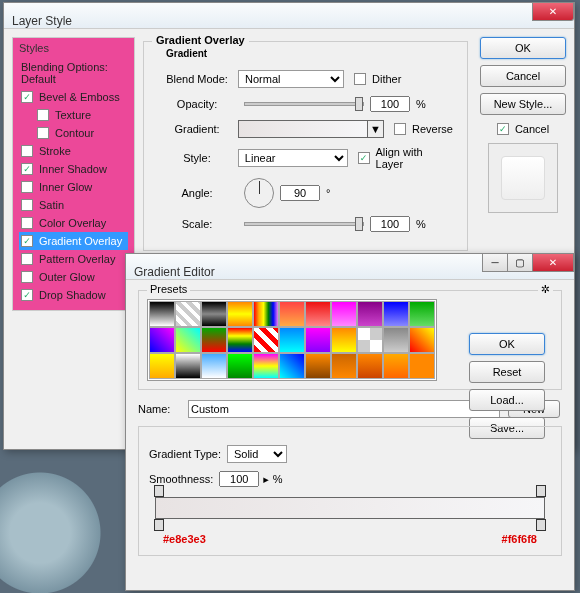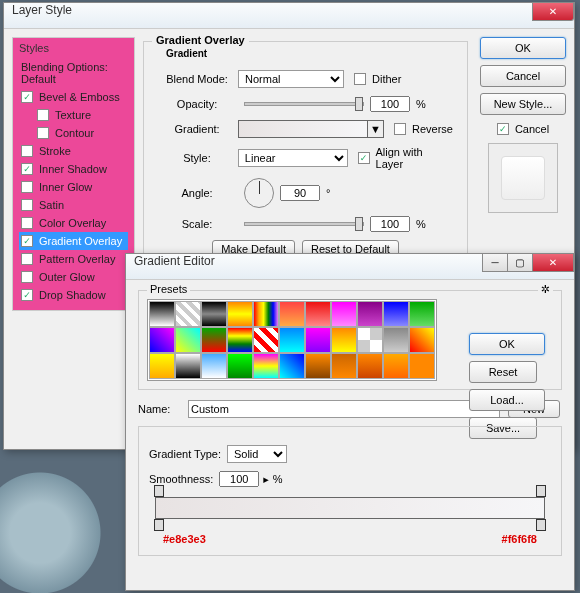--- a/index.html
+++ b/index.html
@@ -1,18 +1,18 @@
 <!DOCTYPE html>
 <html><head>
 <meta charset="utf-8">
 <style>
 *{box-sizing:border-box;margin:0;padding:0;font-family:"Segoe UI",Tahoma,sans-serif;font-size:11px}
 body{background:#5a6b7a;width:580px;height:593px;position:relative;overflow:hidden}
 .win{position:absolute;background:#f0f0f0;border:1px solid #888;box-shadow:2px 2px 8px rgba(0,0,0,.3)}
-.titlebar{background:linear-gradient(#fafcfd,#e6eef5);height:26px;display:flex;align-items:flex-start;padding:0 4px;border-bottom:1px solid #ccc;position:relative}
+.titlebar{background:linear-gradient(#fafcfd,#e6eef5);height:26px;display:flex;align-items:flex-end;padding:0 4px;border-bottom:1px solid #ccc;position:relative}
 .titlebar .t{font-size:12px;color:#333;padding-left:4px}
 .wbtns{position:absolute;right:0;top:0;display:flex;height:18px}
 .wbtn{width:26px;height:18px;border:1px solid #888;border-top:none;display:flex;align-items:center;justify-content:center;font-size:10px;background:linear-gradient(#f5f5f5,#ddd);margin-left:-1px}
 .wbtn.cls{background:linear-gradient(#e67,#c23);color:#fff;width:42px;border-radius:0 0 3px 0}
 .wbtn.cls2{background:linear-gradient(#e67,#c23);color:#fff;width:42px}
 .wmark{position:absolute;top:6px;right:60px;font-size:11px;color:#666}
 .ls-win{left:3px;top:2px;width:572px;height:448px}
 .ls-body{display:flex;padding:8px;height:calc(100% - 26px)}
 .styles-col{width:140px}
 .fieldset{border:1px solid #ccc;padding:4px 6px 6px;background:#ec4899}
@@ -175,24 +175,20 @@
      <span style="margin-left:6px">°</span>
     </div>
     <div class="frow">
      <span class="lbl">Scale:</span>
      <div class="slider">
               <div class="th" style="left:110px"></div>
             </div>
      <input class="numin" value="100" style="">
      <span style="margin-left:6px">%</span>
     </div>
-    <div class="defbtns">
-     <span class="sbtn">Make Default</span>
-     <span class="sbtn">Reset to Default</span>
-    </div>
    </div>
   </div>
   <div class="btns-col">
    <div class="pbtn def">OK</div>
    <div class="pbtn">Cancel</div>
    <div class="pbtn">New Style...</div>
    <div class="frow" style="justify-content:center">
           <span class="cb">✓</span>
           <span>Cancel</span>
         </div>
@@ -246,23 +242,23 @@
           <div class="sw" style="background: linear-gradient(rgb(255, 0, 255), rgb(255, 255, 0), rgb(0, 255, 255));"></div>
           <div class="sw" style="background: linear-gradient(45deg, rgb(0, 255, 255), rgb(0, 0, 255));"></div>
           <div class="sw" style="background: linear-gradient(rgb(255, 136, 0), rgb(136, 68, 0));"></div>
           <div class="sw" style="background: linear-gradient(rgb(204, 102, 0), rgb(255, 136, 0));"></div>
           <div class="sw" style="background: linear-gradient(rgb(255, 136, 0), rgb(204, 68, 0));"></div>
           <div class="sw" style="background: linear-gradient(rgb(255, 170, 0), rgb(255, 102, 0));"></div>
           <div class="sw" style="background: rgb(255, 136, 0);"></div>
         </div>
    <div class="ge-right">
     <div class="pbtn def" style="width:76px">OK</div>
-    <div class="pbtn" style="width:68px">Reset</div>
+    <div class="pbtn" style="width:76px">Reset</div>
     <div class="pbtn" style="width:76px">Load...</div>
-    <div class="pbtn" style="width:68px">Save...</div>
+    <div class="pbtn" style="width:76px">Save...</div>
    </div>
   </div>
   <div class="nrow">
    <span class="lb">Name:</span>
    <input type="text" style="flex: 1 1 0%;" value="Custom">
    <span class="sbtn" style="margin-left:8px;padding:2px 14px">New</span>
   </div>
   <div class="gt-group">
    <div class="frow">
     <span style="margin-right:6px">Gradient Type:</span>

